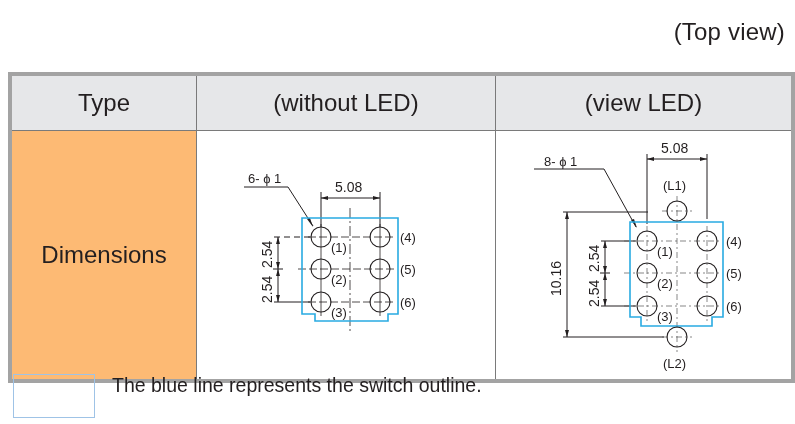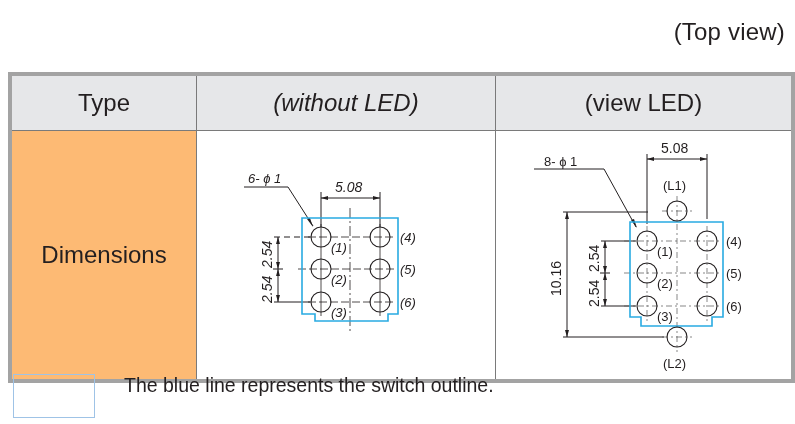--- a/index.html
+++ b/index.html
@@ -5,27 +5,27 @@
   html, body { margin:0; padding:0; background:#ffffff; }
   body { width:795px; height:424px; position:relative; overflow:hidden;
          font-family:"Liberation Sans", sans-serif; color:#231f20; }
   .view-label { position:absolute; right:10px; top:18px; font-size:24px; letter-spacing:0.2px; }
   table.spec { position:absolute; left:8px; top:60px; border-collapse:collapse;
                border:4px solid #a3a3a3;margin-top:12px; }
   table.spec td, table.spec th { border:1px solid #7a7a7a; padding:0; text-align:center; vertical-align:middle; }
   table.spec th { background:#e6e7e9; font-weight:normal; font-size:24px; height:54px; }
   table.spec td.rowhead { background:#fdba74; font-size:24px; }
   .col1 { width:184px; }
-  .col2 { width:298px;font-style:italic; }
+  .col2 { width:298px; }
   .col3 { width:295px; }
   .drawcell { height:248px; position:relative; }
   svg.drawing { display:block; }
   .legend { position:absolute; left:13px; top:374px; width:82px; height:44px;
             border:1px solid #9fc3e6; box-sizing:border-box; }
-  .legend-text { position:absolute; left:124px; top:374px; font-size:19.5px; }
+  .legend-text { position:absolute; left:112px; top:374px; font-size:19.5px; }
   svg text { font-family:"Liberation Sans", sans-serif; fill:#231f20; }
 </style>
 </head>
 <body>
 
 <div class="view-label">(Top view)</div>
 
 <table class="spec">
   <tbody>
       <tr>

